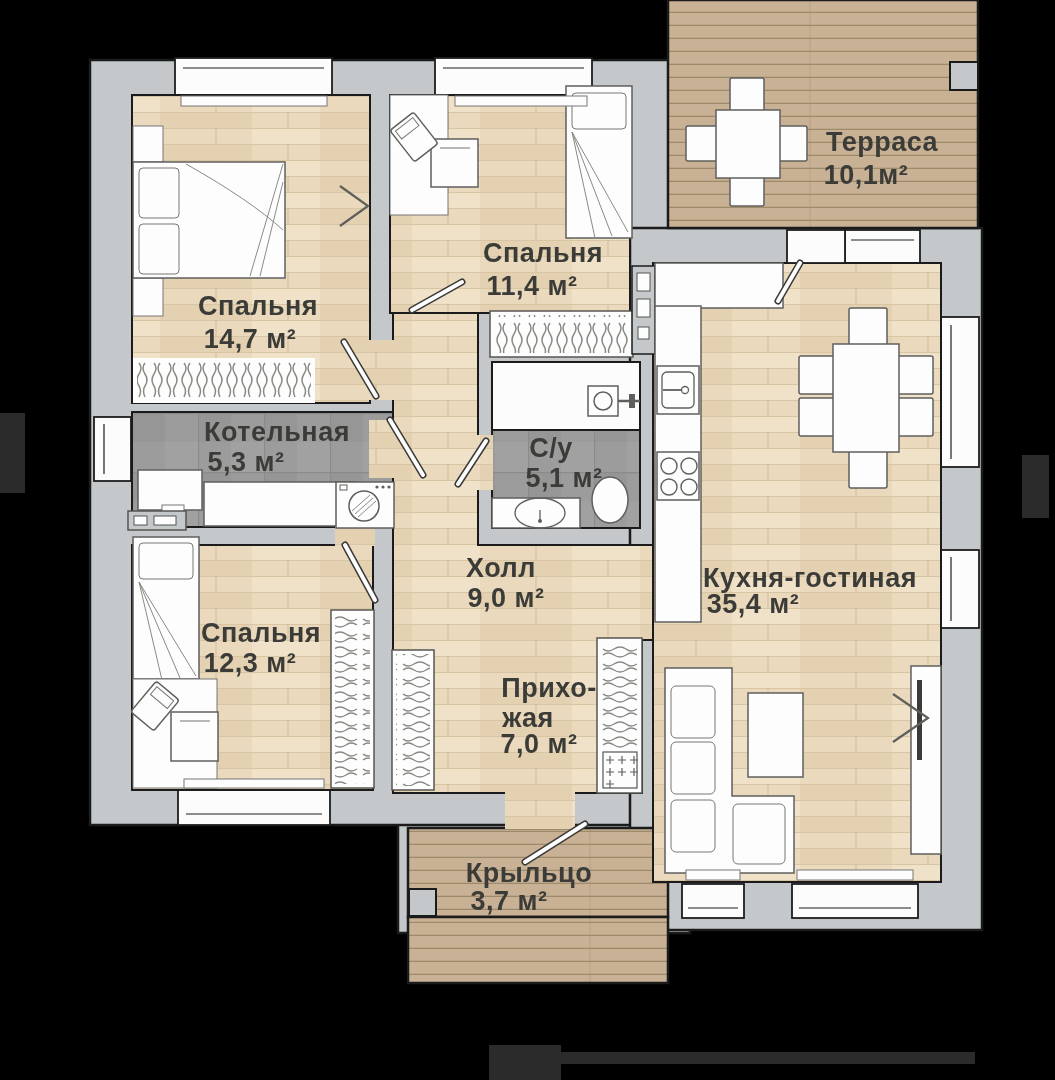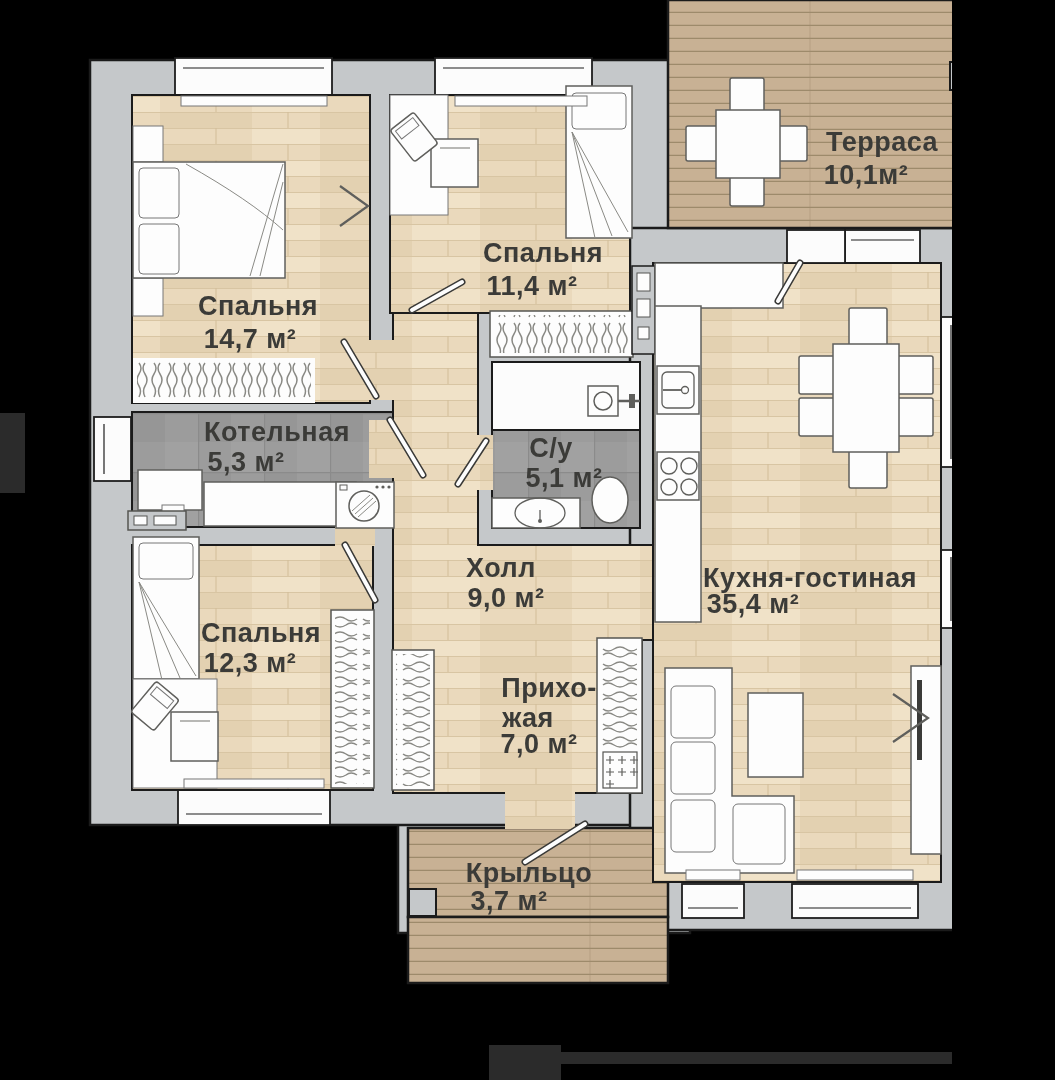--- a/index.html
+++ b/index.html
@@ -1,16 +1,16 @@
 <!DOCTYPE html>
 <html><head>
 <meta charset="utf-8">
 <style>
   html,body{margin:0;padding:0;background:#000;}
-  .stage{position:relative;width:952px;height:1080px;background:#a3a3a3;overflow:hidden;}
+  .stage{position:relative;width:1055px;height:1080px;background:#a3a3a3;overflow:hidden;}
   svg{display:block;}
   .room-label{font-family:"Liberation Sans",sans-serif;font-weight:700;fill:#3b3b38;letter-spacing:0.5px;}
   .fs-name{font-size:27px;}
   .furn{fill:#fdfdfd;stroke:#5f5f5c;stroke-width:1.5;}
   .furn-thin{fill:#fdfdfd;stroke:#777;stroke-width:1;}
   .floorline{stroke:#1b1b1b;stroke-width:2;}
   .foldline{stroke:#8a8a85;stroke-width:1;fill:none;}
 </style>
 </head>
 <body>

